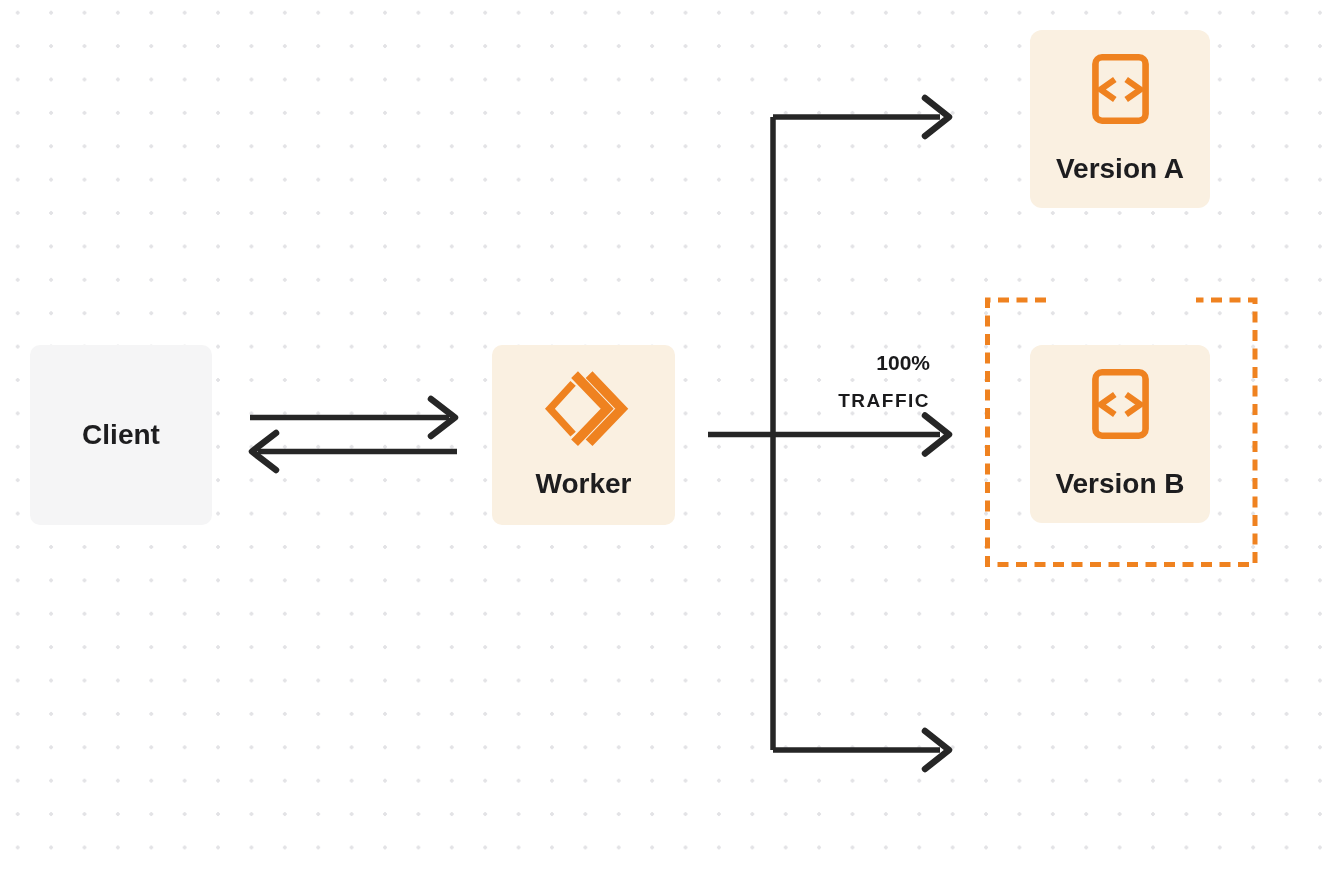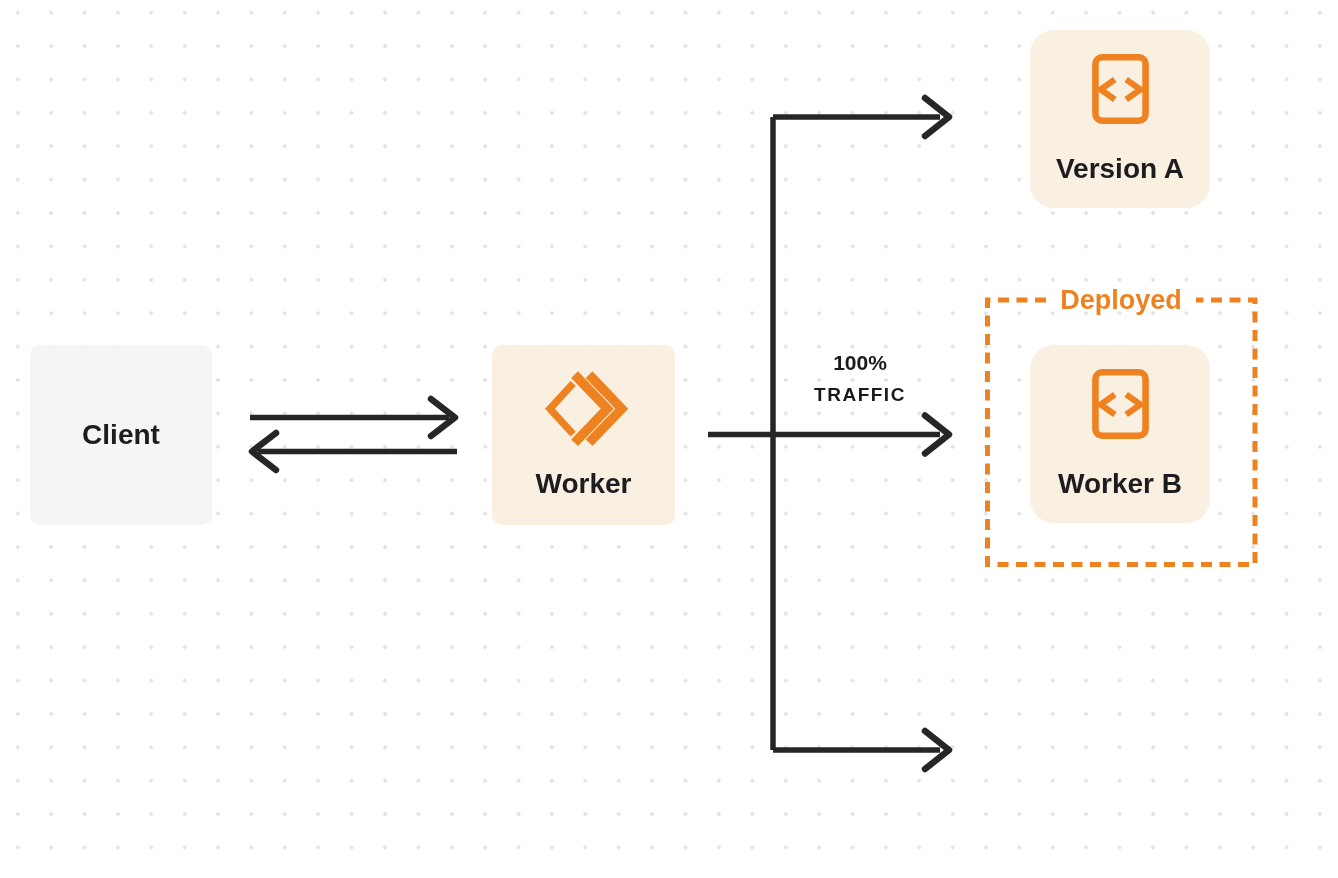--- a/index.html
+++ b/index.html
@@ -28,38 +28,38 @@
     left:30px; top:345px; width:182px; height:180px;
     background:#f5f5f6; justify-content:center;align-items:center;
   }
   .worker-node {
     left:492px; top:345px; width:183px; height:180px;
     background:#faf0e1; padding-top:26px;
   }
   .worker-node .node-label { margin-top:24px; }
   .version-node {
     left:1030px; width:180px; height:178px;
-    background:#faf0e1; border-radius:24px; padding-top:24px;
+    background:#faf0e1; border-radius:12px; padding-top:24px;
   }
   .version-node .node-label { margin-top:30px; }
   .version-a { top:30px; }
   .version-b { top:345px; }
   .version-c { top:660px; }
   .icon-svg { overflow:visible; display:block; }
   .deployed-label {
     position:absolute; left:1046px; top:284px; width:150px;
     text-align:center; font-size:27px; font-weight:700;
     line-height:32px; color:#ef8220; white-space:nowrap;
   }
   .traffic-label {
     position:absolute; left:790px; top:349px; width:140px;
-    text-align:center; color:#1a1a1c;
+    text-align:right; color:#1a1a1c;
   }
   .traffic-line1 { font-size:21px; font-weight:700; line-height:27px; }
-  .traffic-line2 { font-size:19px; font-weight:700; letter-spacing:1.5px; line-height:28px; margin-top:5px; }
+  .traffic-line2 { font-size:19px; font-weight:700; letter-spacing:1.5px; line-height:28px; margin-top:11px; }
 </style>
 </head>
 <body>
 
 <div class="canvas">
 
   <svg class="wires" width="1338" height="878" viewBox="0 0 1338 878">
     <g fill="none" stroke="#262626" stroke-width="5.5">
 
       <path d="M250,417.5 H449"></path>
@@ -110,24 +110,23 @@
   </div>
 
   <div class="node version-node version-b">
     <svg class="icon-svg" width="57" height="70" viewBox="0 0 60 74">
       <rect x="3.5" y="3.5" width="53" height="67" rx="7" fill="none" stroke="#ef8220" stroke-width="7"></rect>
       <g fill="none" stroke="#ef8220" stroke-width="6.5" stroke-linejoin="miter">
         <polyline points="24,27 9,37.5 24,48"></polyline>
         <polyline points="36,27 51,37.5 36,48"></polyline>
       </g>
     </svg>
-    <div class="node-label">Worker B</div>
+    <div class="node-label">Version B</div>
   </div>
 
 
-  <div class="deployed-label">Deployed</div>
 
   <div class="traffic-label">
     <div class="traffic-line1">100%</div>
     <div class="traffic-line2">TRAFFIC</div>
   </div>
 
 </div>
 
 </body></html>

